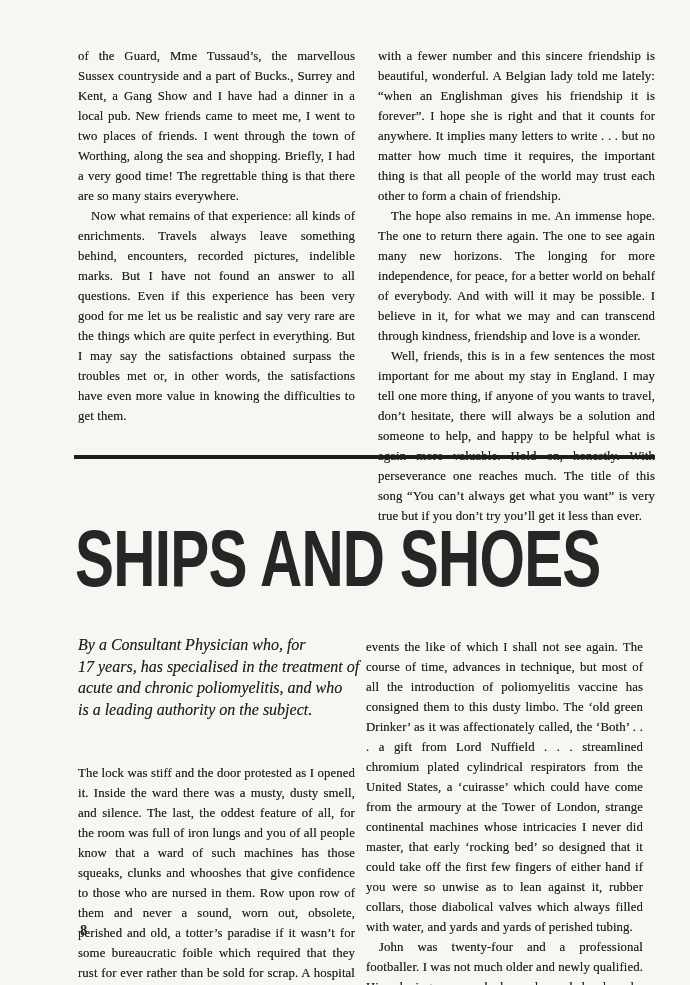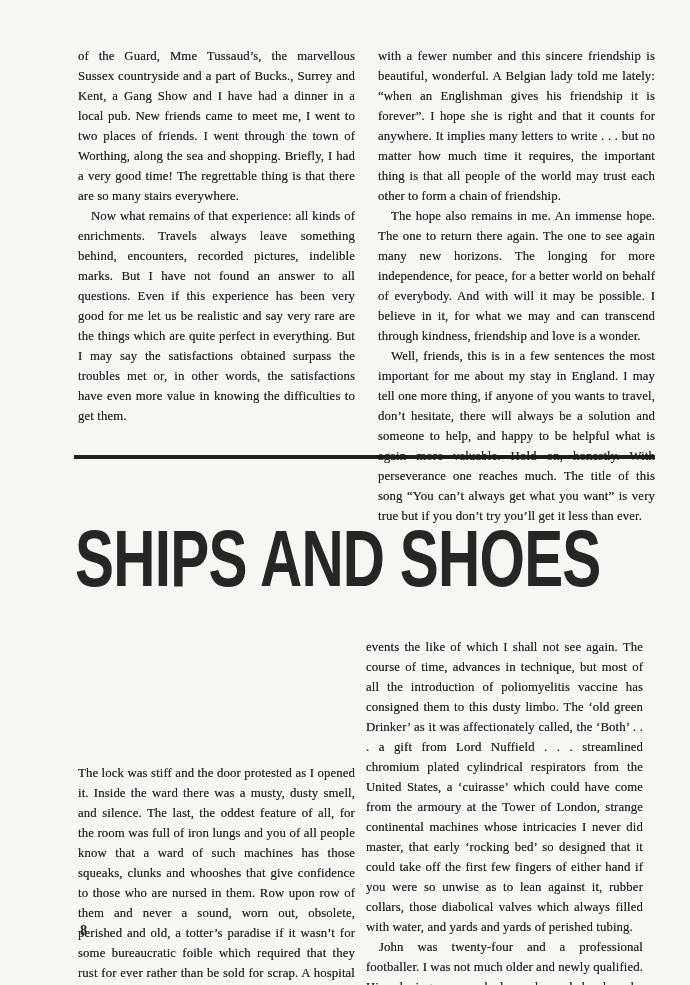--- a/index.html
+++ b/index.html
@@ -96,20 +96,24 @@
       <p>with a fewer number and this sincere friendship is beautiful, wonderful.  A Belgian lady told me lately: “when an Englishman gives his friendship it is forever”.  I hope she is right and that it counts for anywhere.  It implies many letters to write . . . but no matter how much time it requires, the important thing is that all people of the world may trust each other to form a chain of friendship.</p>
       <p>The hope also remains in me.  An immense hope. The one to return there again.  The one to see again many new horizons.  The longing for more independence, for peace, for a better world on behalf of everybody.  And with will it may be possible.  I believe in it, for what we may and can transcend through kindness, friendship and love is a wonder.</p>
       <p>Well, friends, this is in a few sentences the most important for me about my stay in England.  I may tell one more thing, if anyone of you wants to travel, don’t hesitate, there will always be a solution and someone to help, and happy to be helpful what is again more valuable.  Hold on, honestly.  With perseverance one reaches much.  The title of this song “You can’t always get what you want” is very true but if you don’t try you’ll get it less than ever.</p>
     </div>
   </section>
 
   <div class="rule"></div>
 
   <h1 class="headline">SHIPS AND SHOES</h1>
 
+  <p class="byline">By a Consultant Physician who, for
+17 years, has specialised in the treatment of
+acute and chronic poliomyelitis, and who
+is a leading authority on the subject.</p>
 
   <div class="body-left bodytext">
     <p>The lock was stiff and the door protested as I opened it.  Inside the ward there was a musty, dusty smell, and silence.  The last, the oddest feature of all, for the room was full of iron lungs and you of all people know that a ward of such machines has those squeaks, clunks and whooshes that give confidence to those who are nursed in them.  Row upon row of them and never a sound, worn out, obsolete, perished and old, a totter’s paradise if it wasn’t for some bureaucratic foible which required that they rust for ever rather than be sold for scrap.  A hospital secretary’s nightmare, an engineer’s despair, but to me a memory of colleagues, patients, and</p>
   </div>
 
   <div class="body-right bodytext">
     <p>events the like of which I shall not see again.  The course of time, advances in technique, but most of all the introduction of poliomyelitis vaccine has consigned them to this dusty limbo.  The ‘old green Drinker’ as it was affectionately called, the ‘Both’ . . . a gift from Lord Nuffield . . . streamlined chromium plated cylindrical respirators from the United States, a ‘cuirasse’ which could have come from the armoury at the Tower of London, strange continental machines whose intricacies I never did master, that early ‘rocking bed’ so designed that it could take off the first few fingers of either hand if you were so unwise as to lean against it, rubber collars, those diabolical valves which always filled with water, and yards and yards of perished tubing.</p>
     <p>John was twenty-four and a professional footballer.  I was not much older and newly qualified. His playing season had nearly ended when he noticed headache and fever.   He explained away the heaviness in his legs as being the result of the many</p>
   </div>
 

